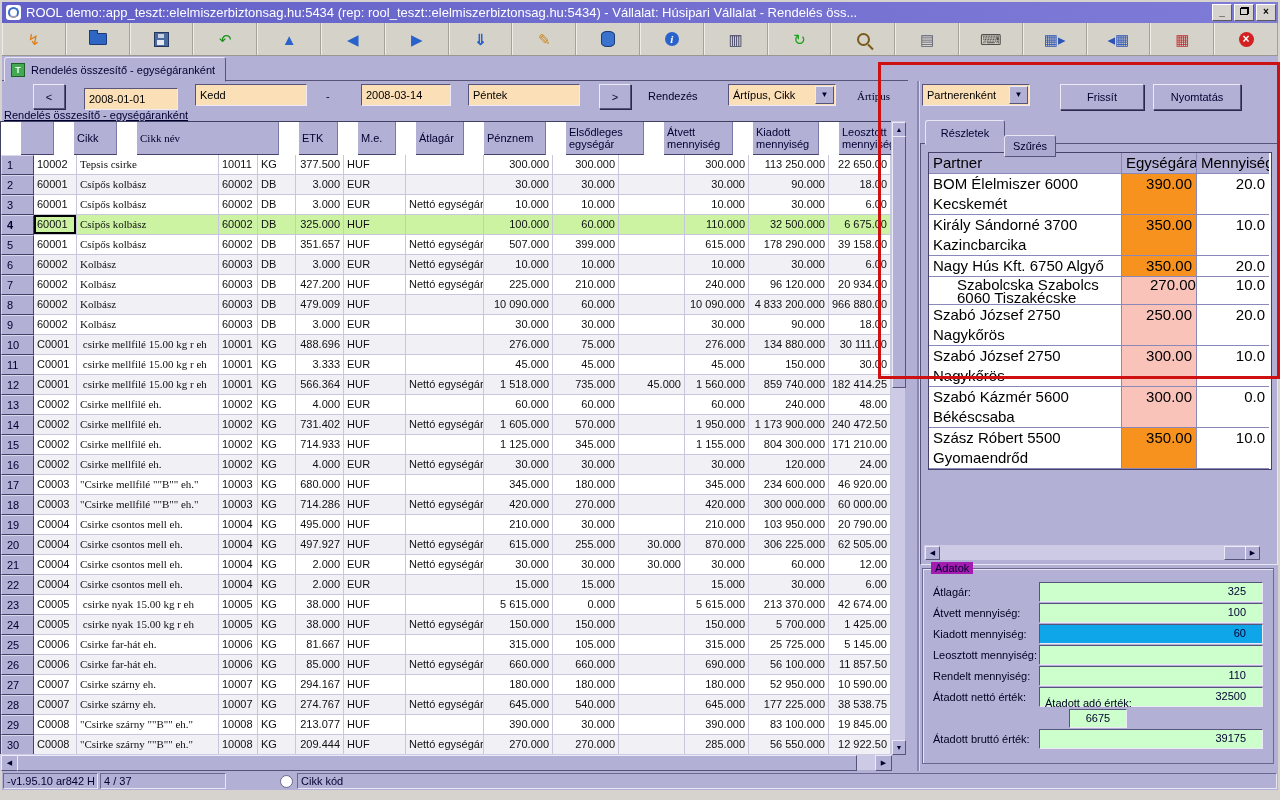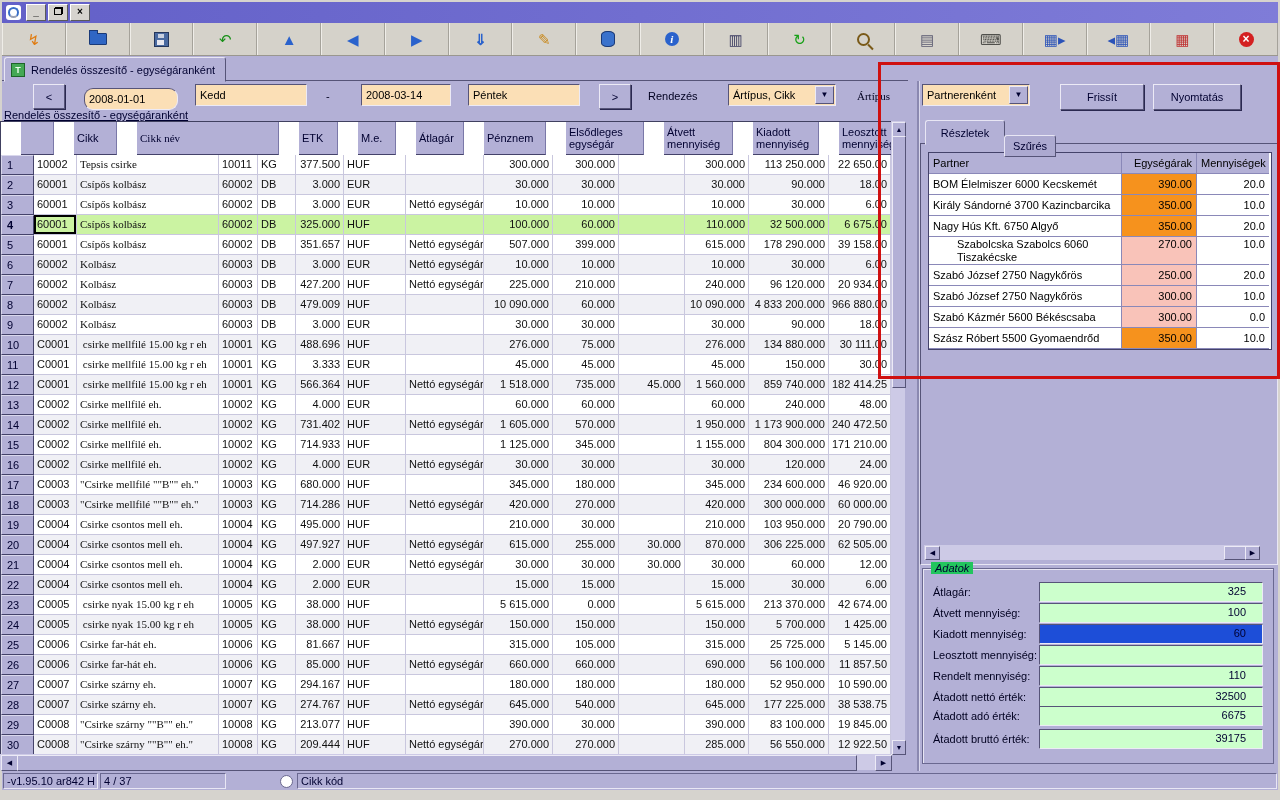--- a/index.html
+++ b/index.html
@@ -83,45 +83,46 @@
   
   .panel-divider{left:917px;top:81px;width:2px;height:690px;background:#8a88b0;border-right:1px solid #d9d7ec;}
   .rtab{height:23px;background:#b3b0d6;border:1px solid;border-color:#e8e6f4 #565478 #b3b0d6 #e8e6f4;
     border-radius:3px 3px 0 0;font-size:11px;color:#000030;display:flex;align-items:center;justify-content:center;z-index:2;}
   .rtab.inactive{height:20px;top:123px !important;border-bottom:1px solid #565478;background:#aca9d0;}
   .rpanel-box{left:920px;top:143px;width:356px;height:420px;background:#b3b0d6;
     border:1px solid;border-color:#565478 #e8e6f4 #e8e6f4 #565478;}
   .ptable{left:928px;top:152px;width:342px;background:#fff;border:1px solid #44426a;}
   .prow{display:flex;}
   .pcell{box-sizing:border-box;border-right:1px solid #8a88b8;border-bottom:1px solid #8a88b8;
-    font-size:11px;line-height:20px;padding:0 4px;white-space:normal;overflow:hidden;color:#000;}
+    font-size:15px;line-height:20px;padding:0 4px;white-space:normal;overflow:hidden;color:#000;}
   .pc0{width:193px;} .pc1{width:75px;text-align:right;} .pc2{width:72px;text-align:right;border-right:none;}
   .phead .pcell{background:#b3b0d6;color:#000;}
   .prow{min-height:21px;} .prow.tall{min-height:28px;} .prow.tall .pcell{line-height:13px;padding-top:1px;padding-left:28px;}
   
   .groupbox{left:922px;top:568px;width:350px;height:194px;border:1px solid #6a6890;
     box-shadow:1px 1px 0 #e8e6f4 inset;}
-  .grouplabel{position:absolute;top:-7px;left:8px;background:#22c55e;padding:0 4px;font-size:11px;color:#000030;font-style:italic;}
+  .grouplabel{position:absolute;top:-7px;left:8px;background:#a21caf;padding:0 4px;font-size:11px;color:#000030;}
   .arow{position:absolute;left:10px;right:10px;height:21px;display:flex;align-items:center;}
   .alabel{width:106px;font-size:11px;color:#000020;flex:0 0 auto;}
   .avalue{flex:1;height:18px;background:#ccffcc;border:1px solid;border-color:#565478 #eceaf6 #eceaf6 #565478;
     font-size:11px;line-height:17px;text-align:right;padding:0 16px;color:#000030;}
   
   .statusbar{left:2px;top:772px;width:1276px;height:18px;background:#b3b0d6;display:flex;align-items:center;}
   .sseg{height:16px;border:1px solid;border-color:#6a6890 #e8e6f4 #e8e6f4 #6a6890;
     font-size:11px;line-height:15px;color:#000030;padding:0 3px;box-sizing:border-box;white-space:nowrap;overflow:hidden;}
   .sradio{width:11px;height:11px;border-radius:50%;background:#fff;border:1px solid #6a6890;margin:0 4px;}
   
   .annotation{left:878px;top:62px;width:396px;height:311px;border:3px solid #cf1010;z-index:99;pointer-events:none;}
 </style>
 </head>
 <body>
 
 <div class="abs titlebar">
   <div class="applogo"></div>
+  <div class="title-text">ROOL demo::app_teszt::elelmiszerbiztonsag.hu:5434 (rep: rool_teszt::elelmiszerbiztonsag.hu:5434) - Vállalat: Húsipari Vállalat - Rendelés öss...</div>
   <div class="winbtn">_</div>
   <div class="winbtn"><span class="ico-restore"></span></div>
   <div class="winbtn">×</div>
 </div>
 
 <div class="abs toolbar">
     <div class="tbtn">
       <span class="tglyph ic-connect" style="color: rgb(224, 124, 16);">↯</span>
     </div>
     <div class="tbtn">
@@ -185,21 +186,21 @@
 
 <div class="abs content"></div>
 
 <div class="abs doc-tab">
   <span class="tab-ticon">T</span>
   <span class="lbl">Rendelés összesítő - egységáranként</span>
 </div>
 <div class="abs tabstrip-line"></div>
 
 <div class="abs btn3d" style="left:33px;top:84px;width:30px;height:23px;">&lt;</div>
-<div class="abs field" style="left:84px;top:88px;width:88px;height:20px;border-radius:9px;">2008-01-01</div>
+<div class="abs field" style="left:84px;top:88px;width:88px;height:20px;">2008-01-01</div>
 <div class="abs field" style="left:195px;top:84px;width:106px;height:20px;">Kedd</div>
 <div class="abs flabel" style="left:326px;top:90px;">-</div>
 <div class="abs field" style="left:361px;top:84px;width:84px;height:20px;">2008-03-14</div>
 <div class="abs field" style="left:468px;top:84px;width:106px;height:20px;">Péntek</div>
 <div class="abs btn3d" style="left:599px;top:84px;width:30px;height:23px;">&gt;</div>
 <div class="abs flabel" style="left:648px;top:90px;">Rendezés</div>
 <div class="abs field" style="left:728px;top:84px;width:102px;height:20px;">
   <span>Ártípus, Cikk</span>
   <span class="droparrow">▼</span>
 </div>
@@ -793,35 +794,35 @@
       <div class="arow" style="top: 12px;">
         <div class="alabel">Átlagár:</div>
         <div class="avalue" style="background: rgb(204, 255, 204);">325</div>
       </div>
       <div class="arow" style="top: 33px;">
         <div class="alabel">Átvett mennyiség:</div>
         <div class="avalue" style="background: rgb(204, 255, 204);">100</div>
       </div>
       <div class="arow" style="top: 54px;">
         <div class="alabel">Kiadott mennyiség:</div>
-        <div class="avalue" style="background: #1d4ed8;">60</div>
+        <div class="avalue" style="background: #0ea5e9;">60</div>
       </div>
       <div class="arow" style="top: 75px;">
         <div class="alabel">Leosztott mennyiség:</div>
         <div class="avalue" style="background: rgb(204, 255, 204);"></div>
       </div>
       <div class="arow" style="top: 96px;">
         <div class="alabel">Rendelt mennyiség:</div>
         <div class="avalue" style="background: rgb(204, 255, 204);">110</div>
       </div>
       <div class="arow" style="top: 117px;">
         <div class="alabel">Átadott nettó érték:</div>
         <div class="avalue" style="background: rgb(204, 255, 204);">32500</div>
       </div>
-      <div class="arow" style="top: 136px;">
+      <div class="arow" style="top: 128px; flex-direction: column;">
         <div class="alabel">Átadott adó érték:</div>
         <div class="avalue" style="background: rgb(204, 255, 204);">6675</div>
       </div>
       <div class="arow" style="top: 159px;">
         <div class="alabel">Átadott bruttó érték:</div>
         <div class="avalue" style="background: rgb(204, 255, 204);">39175</div>
       </div>
     </div>
 </div>
 

